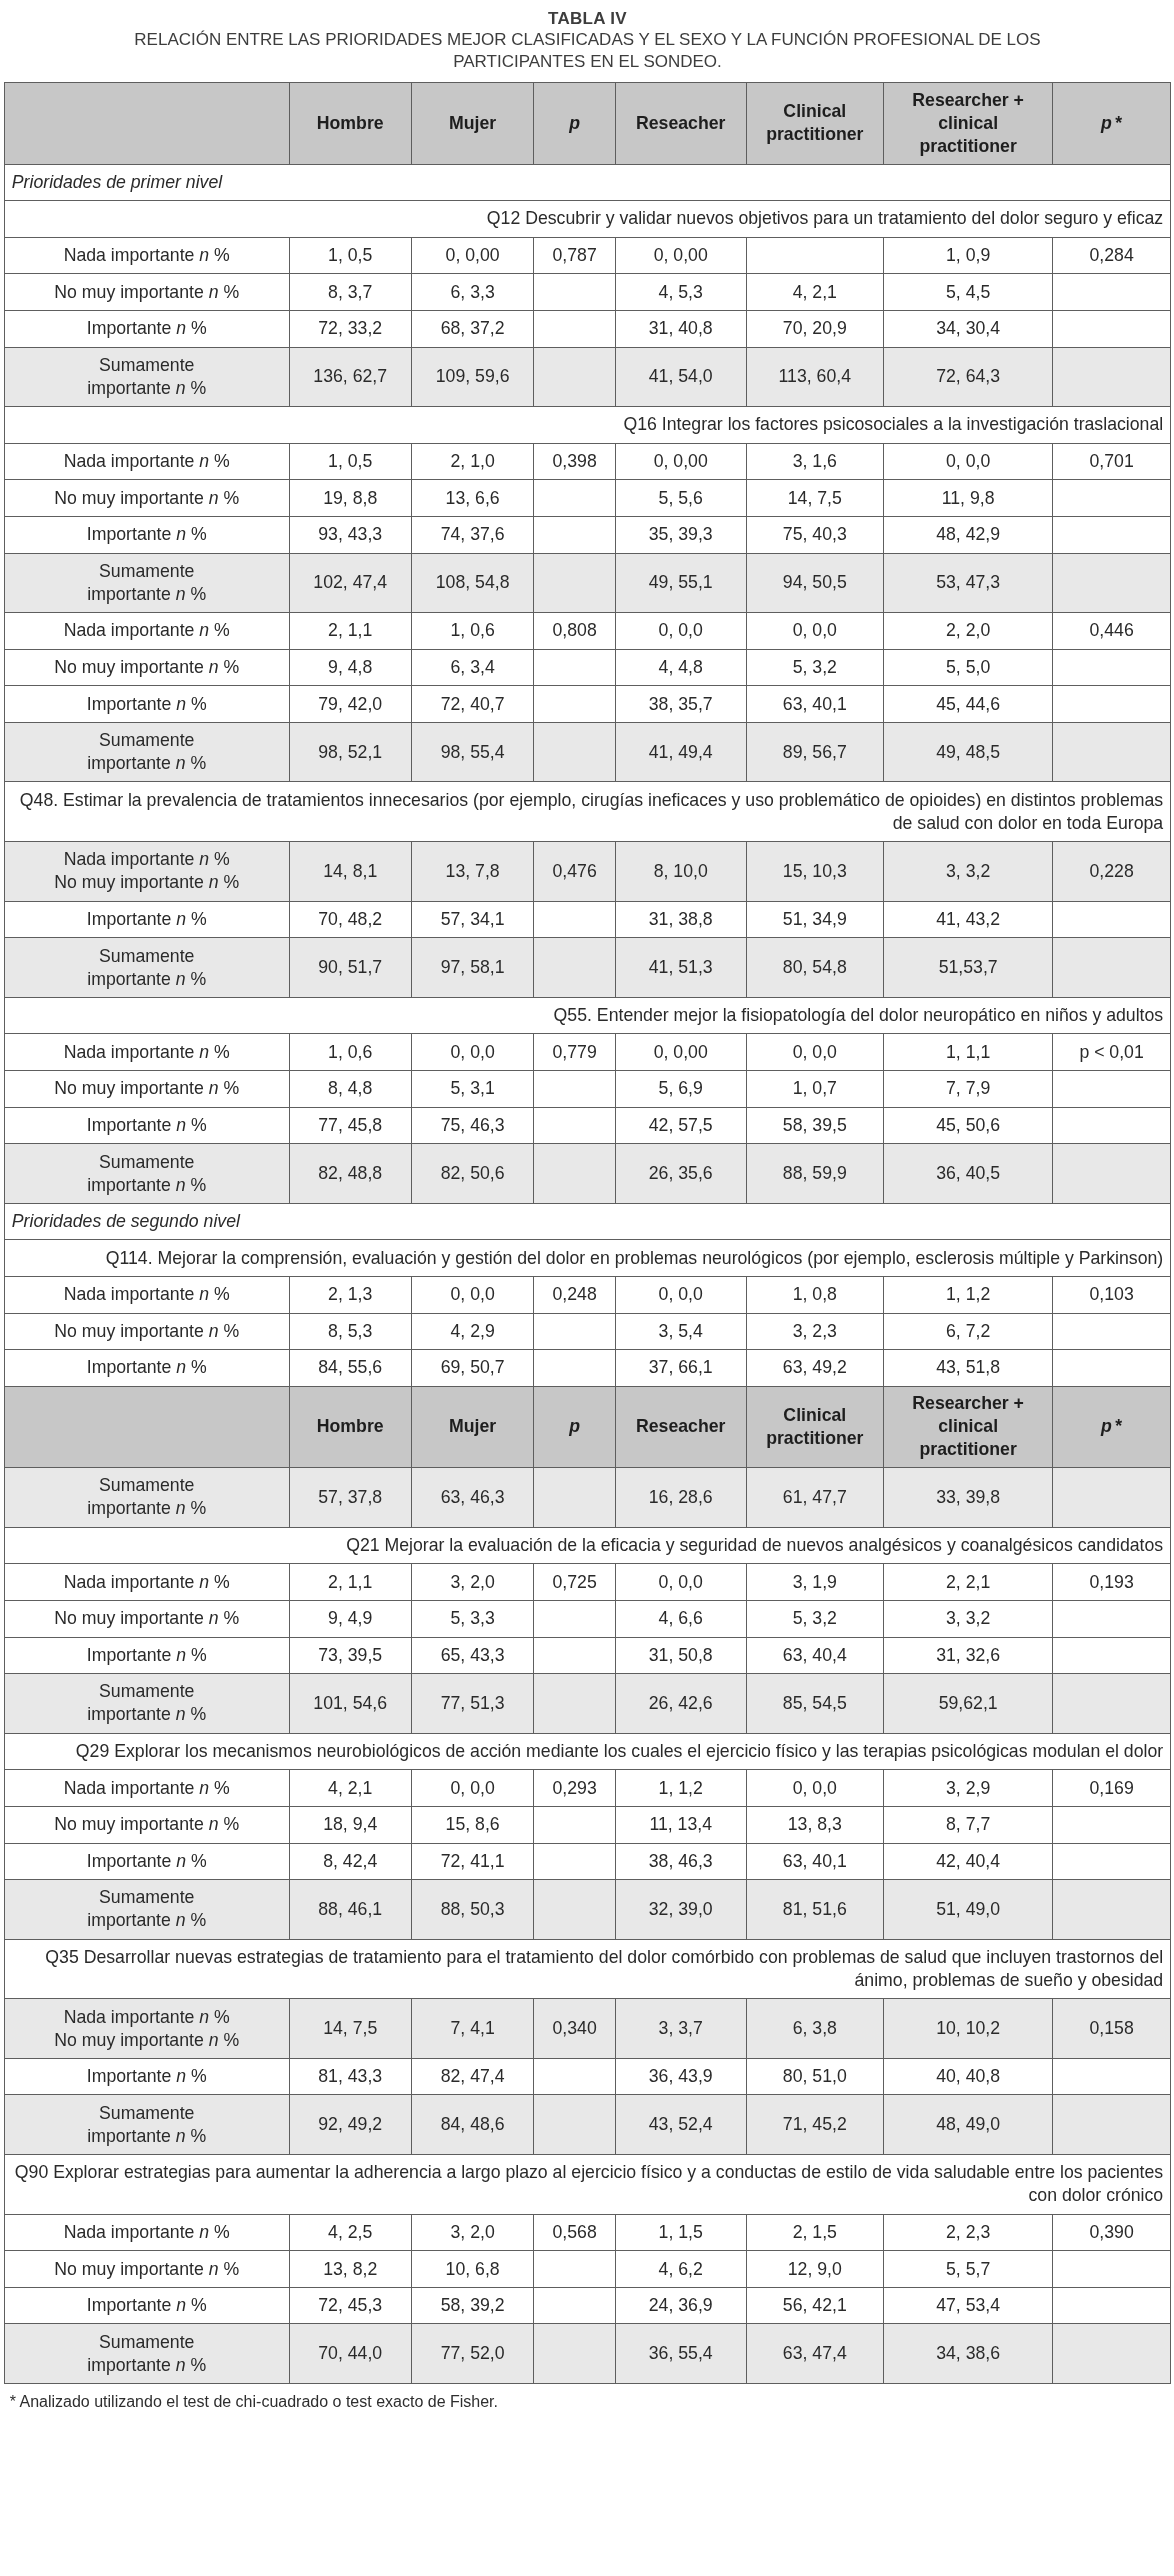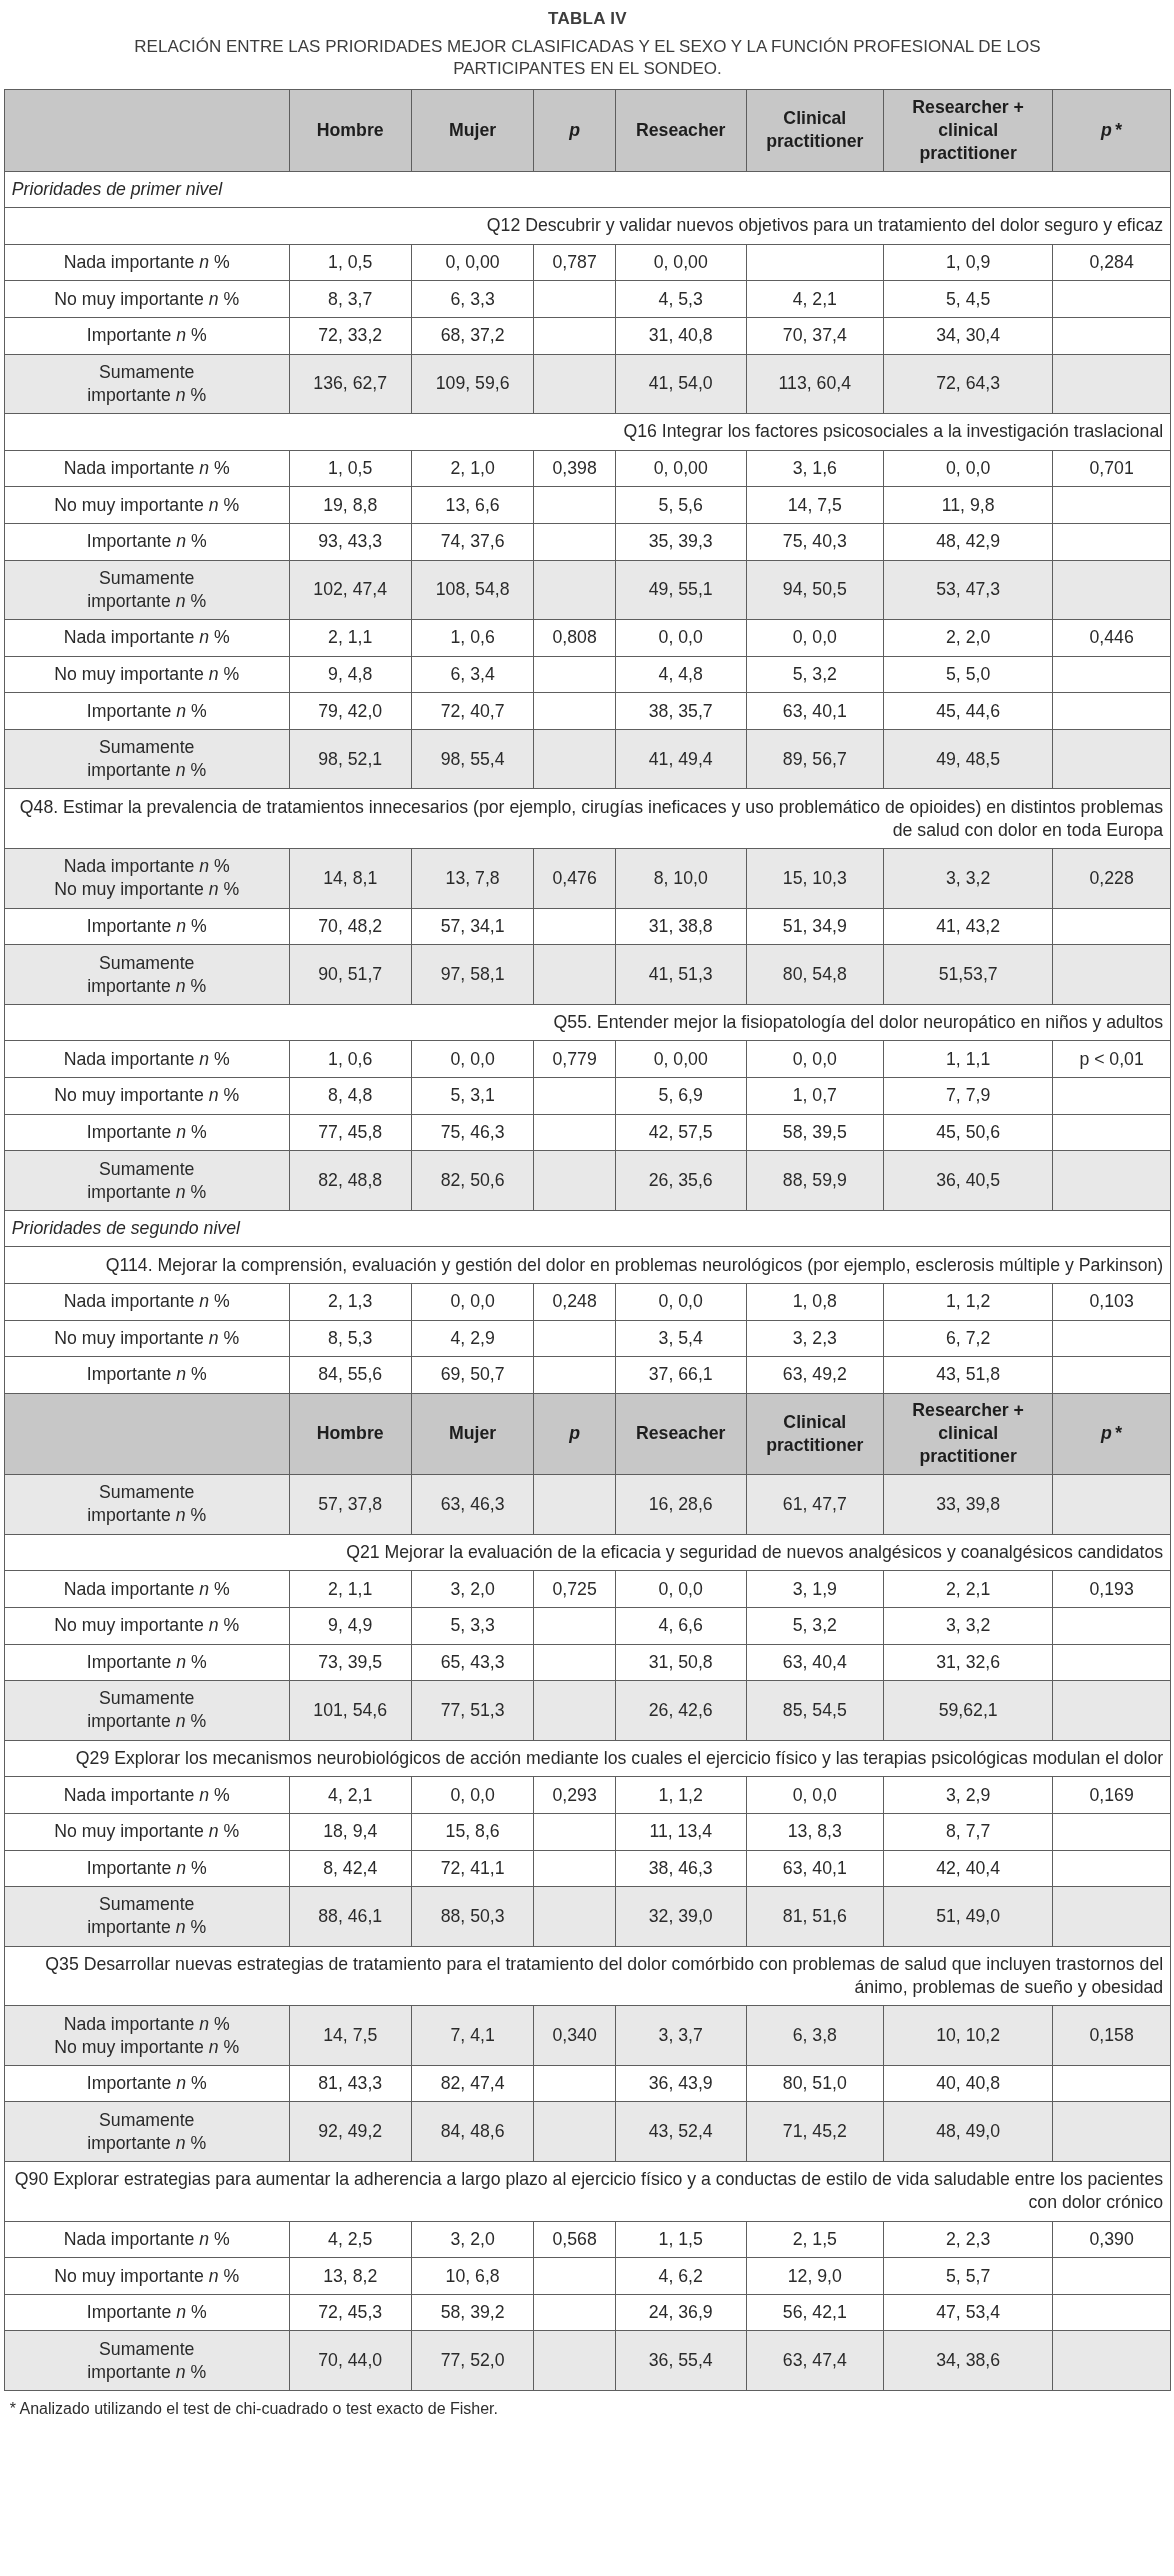--- a/index.html
+++ b/index.html
@@ -11,21 +11,21 @@
   }
   .page { padding:9px 4px 6.8px 4px; }
 
   .title-block { text-align:center; margin-bottom:9px; }
   .table-title {
     font-size:17px; font-weight:bold; color:#3d3d3d;
     letter-spacing:0.3px; margin-bottom:0;
   }
   .table-subtitle {
     font-size:17px; color:#3d3d3d; line-height:1.3;
-    max-width:936px; margin:7px auto;
+    max-width:936px; margin:0 auto;
   }
 
   table.main {
     width:100%;
     border-collapse:collapse;
     border:1.1px solid #4d4d4d;
     table-layout:fixed;
   }
   th, td {
     border:0.6px solid #5e5e5e;
@@ -127,21 +127,21 @@
           <td class="num-cell">4, 2,1</td>
           <td class="num-cell">5, 4,5</td>
           <td class="num-cell"></td>
         </tr>
         <tr>
           <td class="label-cell">Importante <i>n</i>&nbsp;%</td>
           <td class="num-cell">72, 33,2</td>
           <td class="num-cell">68, 37,2</td>
           <td class="num-cell"></td>
           <td class="num-cell">31, 40,8</td>
-          <td class="num-cell">70, 37,4</td>
+          <td class="num-cell">70, 20,9</td>
           <td class="num-cell">34, 30,4</td>
           <td class="num-cell"></td>
         </tr>
         <tr class="shaded">
           <td class="label-cell">Sumamente<br>importante <i>n</i>&nbsp;%</td>
           <td class="num-cell">136, 62,7</td>
           <td class="num-cell">109, 59,6</td>
           <td class="num-cell"></td>
           <td class="num-cell">41, 54,0</td>
           <td class="num-cell">113, 60,4</td>

